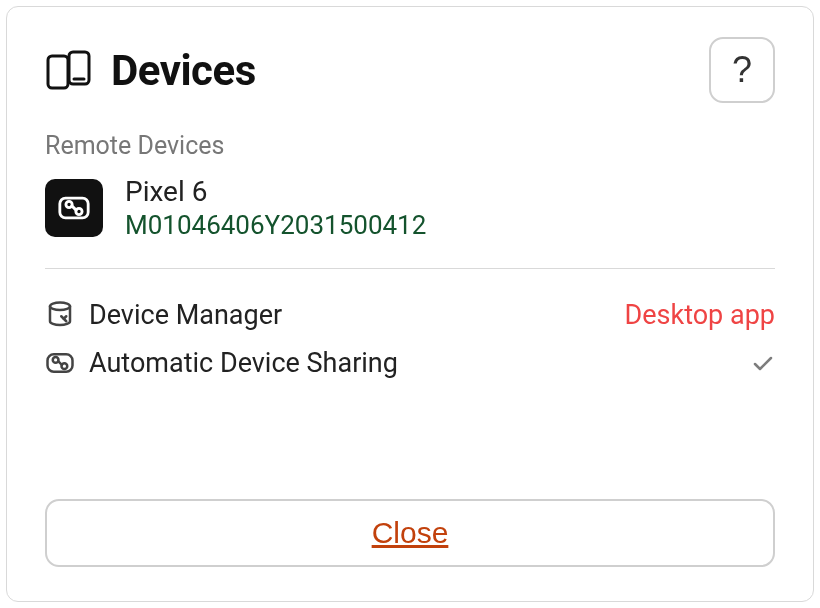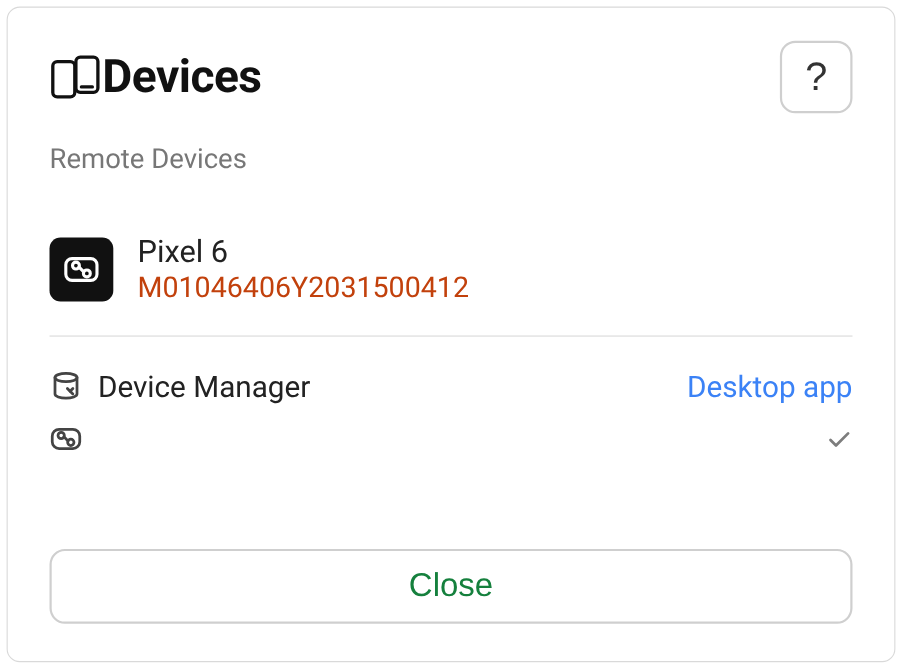--- a/index.html
+++ b/index.html
@@ -21,20 +21,21 @@
   }
   .header-row {
     display: flex;
     align-items: center;
     justify-content: space-between;
     margin-bottom: 28px;
   }
   .title-group {
     display: flex;
     align-items: center;
+    gap: 18px;
   }
   .title-icon { width: 48px; height: 40px; color: #111; }
   .title-text {
     font-size: 42px;
     font-weight: 700;
     color: #111;
     letter-spacing: -0.5px;
   }
   .help-btn {
     width: 66px;
@@ -52,34 +53,33 @@
   .section-label {
     font-size: 25px;
     color: #777;
     margin-bottom: 16px;
   }
   .device-row {
     display: flex;
     align-items: center;
     gap: 22px;
     margin-bottom: 28px;
-    margin-top: 37px;
   }
   .device-badge {
     width: 58px;
     height: 58px;
     background: #111;
     border-radius: 10px;
     display: flex;
     align-items: center;
     justify-content: center;
     color: #fff;
   }
   .device-name { font-size: 28px; color: #222; line-height: 1.15; }
-  .device-serial { font-size: 26px; color: #c2410c; margin-top: 2px; }
+  .device-serial { font-size: 26px; color: #14532d; margin-top: 2px; }
   .divider {
     border: none;
     border-top: 1px solid #d9d9d9;
     margin: 0 0 22px 0;
   }
   .status-list { margin-bottom: 32px; }
   .status-row {
     display: flex;
     align-items: center;
     justify-content: space-between;
@@ -88,36 +88,37 @@
   .status-left {
     display: flex;
     align-items: center;
     gap: 14px;
     font-size: 27px;
     color: #222;
   }
   .status-icon { width: 30px; height: 30px; color: #444; flex-shrink: 0; }
   .status-right {
     font-size: 27px;
-    color: #3b82f6;
+    color: #ef4444;
     display: flex;
     align-items: center;
     gap: 8px;
   }
   .check-icon { width: 24px; height: 24px; color: #7d7d7d; }
   .close-btn {
     width: 100%;
     height: 68px;
     border: 2px solid #cfcfcf;
     border-radius: 14px;
     background: #fff;
     font-size: 30px;
-    color: #15803d;
+    color: #c2410c;
     cursor: pointer;
     margin-top: auto;
+    text-decoration: underline;
   }
 </style>
 </head>
 <body>
 
 <div class="panel">
 
   <div class="header-row">
     <div class="title-group">
       <span class="title-icon">
@@ -173,20 +174,21 @@
     <div class="status-row">
       <div class="status-left">
         <span class="status-icon">
           <svg viewBox="0 0 24 24" fill="none" stroke="currentColor" stroke-width="2" stroke-linecap="round" stroke-linejoin="round">
             <rect x="2" y="5" width="20" height="14" rx="5"></rect>
             <circle cx="8.5" cy="9.5" r="2.3"></circle>
             <circle cx="15.5" cy="14.5" r="2.3"></circle>
             <path d="M10.5 10.5 L13.5 13.5"></path>
           </svg>
         </span>
+        <span>Automatic Device Sharing</span>
       </div>
       <div class="status-right">
         <span class="check-icon">
           <svg viewBox="0 0 24 24" fill="none" stroke="currentColor" stroke-width="2.5" stroke-linecap="round" stroke-linejoin="round">
             <polyline points="4 12 9 17 20 6"></polyline>
           </svg>
         </span>
       </div>
     </div>
   </div>

